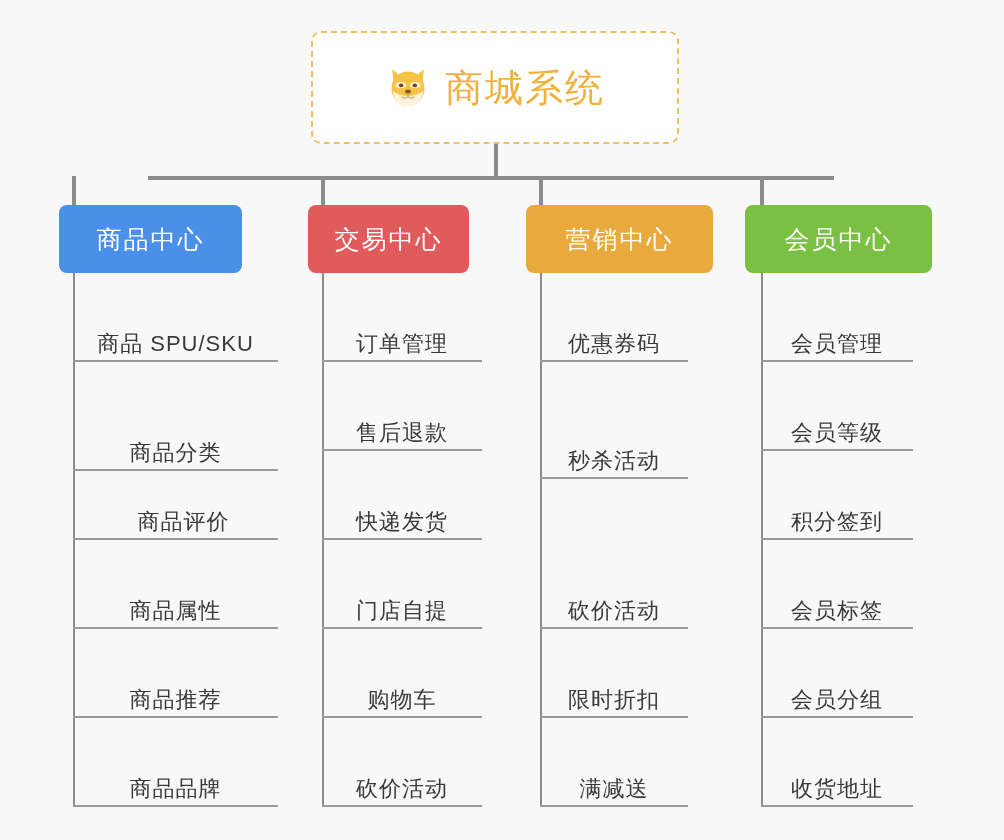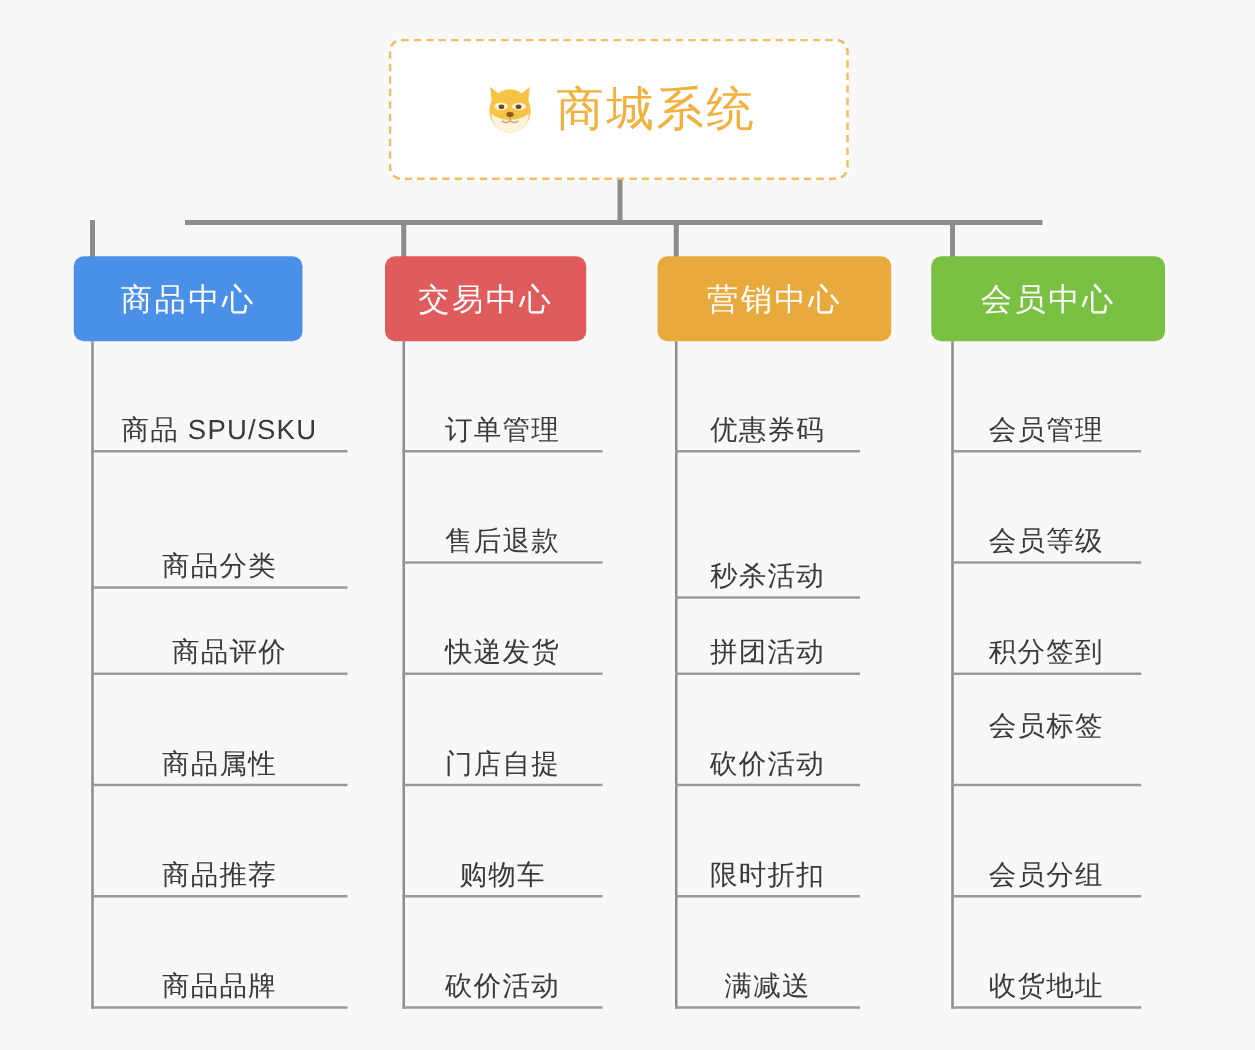--- a/index.html
+++ b/index.html
@@ -143,23 +143,20 @@
         <span class="cat-label">营销中心</span>
       </div>
       <div class="column" style="left: 540px; width: 152px; height: 534px;">
         <div class="spine" style="height: 534px;"></div>
         <div class="leaf" style="top: 0px; width: 148px;">
           <span class="leaf-label">优惠券码</span>
         </div>
         <div class="leaf" style="top: 89px; width: 148px; margin-top: 28px;">
           <span class="leaf-label">秒杀活动</span>
         </div>
-        <div class="leaf" style="top: 178px; width: 148px;">
-          <span class="leaf-label">拼团活动</span>
-        </div>
         <div class="leaf" style="top: 267px; width: 148px;">
           <span class="leaf-label">砍价活动</span>
         </div>
         <div class="leaf" style="top: 356px; width: 148px;">
           <span class="leaf-label">限时折扣</span>
         </div>
         <div class="leaf" style="top: 445px; width: 148px;">
           <span class="leaf-label">满减送</span>
         </div>
       </div>
@@ -171,21 +168,21 @@
         <div class="spine" style="height: 534px;"></div>
         <div class="leaf" style="top: 0px; width: 152px;">
           <span class="leaf-label">会员管理</span>
         </div>
         <div class="leaf" style="top: 89px; width: 152px;">
           <span class="leaf-label">会员等级</span>
         </div>
         <div class="leaf" style="top: 178px; width: 152px;">
           <span class="leaf-label">积分签到</span>
         </div>
-        <div class="leaf" style="top: 267px; width: 152px; align-items: center;">
+        <div class="leaf" style="top: 267px; width: 152px;">
           <span class="leaf-label">会员标签</span>
         </div>
         <div class="leaf" style="top: 356px; width: 152px;">
           <span class="leaf-label">会员分组</span>
         </div>
         <div class="leaf" style="top: 445px; width: 152px;">
           <span class="leaf-label">收货地址</span>
         </div>
       </div>
     </div>

